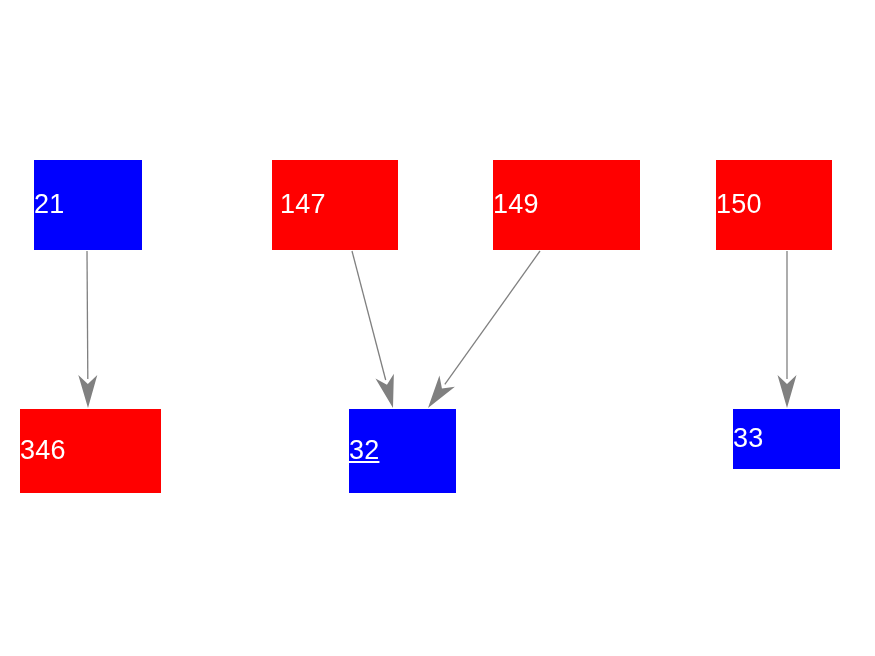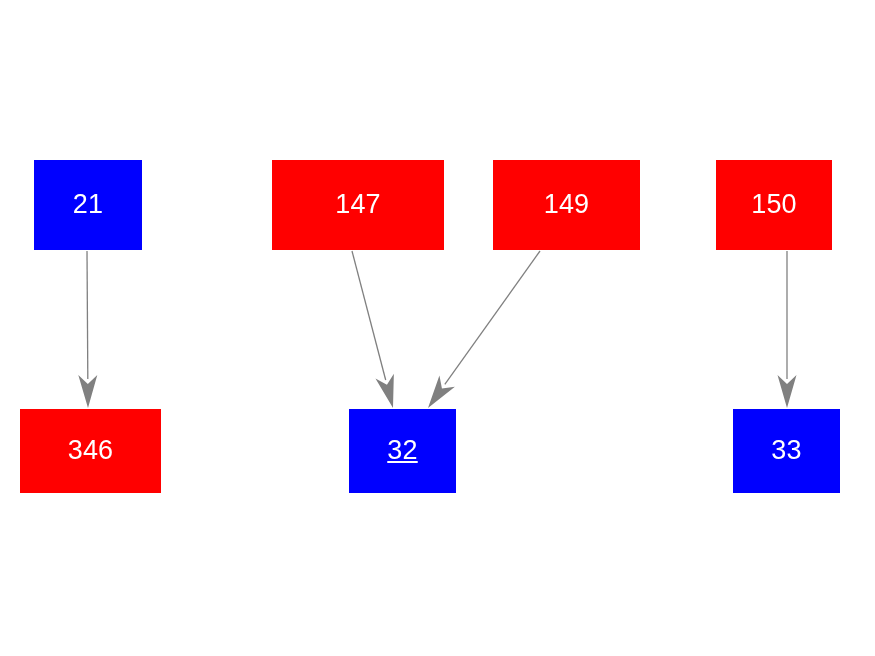--- a/index.html
+++ b/index.html
@@ -22,21 +22,20 @@
     left: 0;
     top: 0;
     width: 875px;
     height: 656px;
     pointer-events: none;
   }
   .node {
     position: absolute;
     display: flex;
     align-items: center;
-    justify-content: center;
     box-sizing: border-box;
     color: #ffffff;
     font-size: 27px;
     line-height: 1;
     font-weight: 400;
     letter-spacing: 0.2px;
     user-select: none;
   }
   .node-label {
     display: block;
@@ -64,33 +63,33 @@
       <g>
         <line x1="787" y1="251" x2="787" y2="379.05" stroke="#808080" stroke-width="1.3"></line>
         <polygon points="787.00,408.00 777.50,375.00 787.00,384.00 796.50,375.00" fill="#808080"></polygon>
       </g>
     </svg>
 
   <div id="node-layer">
       <div class="node" style="left: 34px; top: 160px; width: 108px; height: 90px; background: rgb(0, 0, 255); color: rgb(255, 255, 255);">
         <span class="node-label">21</span>
       </div>
-      <div class="node" style="left: 272px; top: 160px; width: 172px; height: 90px; background: rgb(255, 0, 0); color: rgb(255, 255, 255);">
+      <div class="node" style="left: 272px; top: 160px; width: 126px; height: 90px; background: rgb(255, 0, 0); color: rgb(255, 255, 255); padding-left: 8px;">
         <span class="node-label">147</span>
       </div>
       <div class="node" style="left: 493px; top: 160px; width: 147px; height: 90px; background: rgb(255, 0, 0); color: rgb(255, 255, 255);">
         <span class="node-label">149</span>
       </div>
       <div class="node" style="left: 716px; top: 160px; width: 116px; height: 90px; background: rgb(255, 0, 0); color: rgb(255, 255, 255);">
         <span class="node-label">150</span>
       </div>
       <div class="node" style="left: 20px; top: 409px; width: 141px; height: 84px; background: rgb(255, 0, 0); color: rgb(255, 255, 255);">
         <span class="node-label">346</span>
       </div>
       <div class="node" style="left: 349px; top: 409px; width: 107px; height: 84px; background: rgb(0, 0, 255); color: rgb(255, 255, 255); text-decoration: underline;">
         <span class="node-label">32</span>
       </div>
-      <div class="node" style="left: 733px; top: 409px; width: 107px; height: 84px; background: rgb(0, 0, 255); color: rgb(255, 255, 255);">
+      <div class="node" style="left: 733px; top: 409px; width: 107px; height: 60px; background: rgb(0, 0, 255); color: rgb(255, 255, 255);">
         <span class="node-label">33</span>
       </div>
     </div>
 
 </div>
 
 </body></html>

